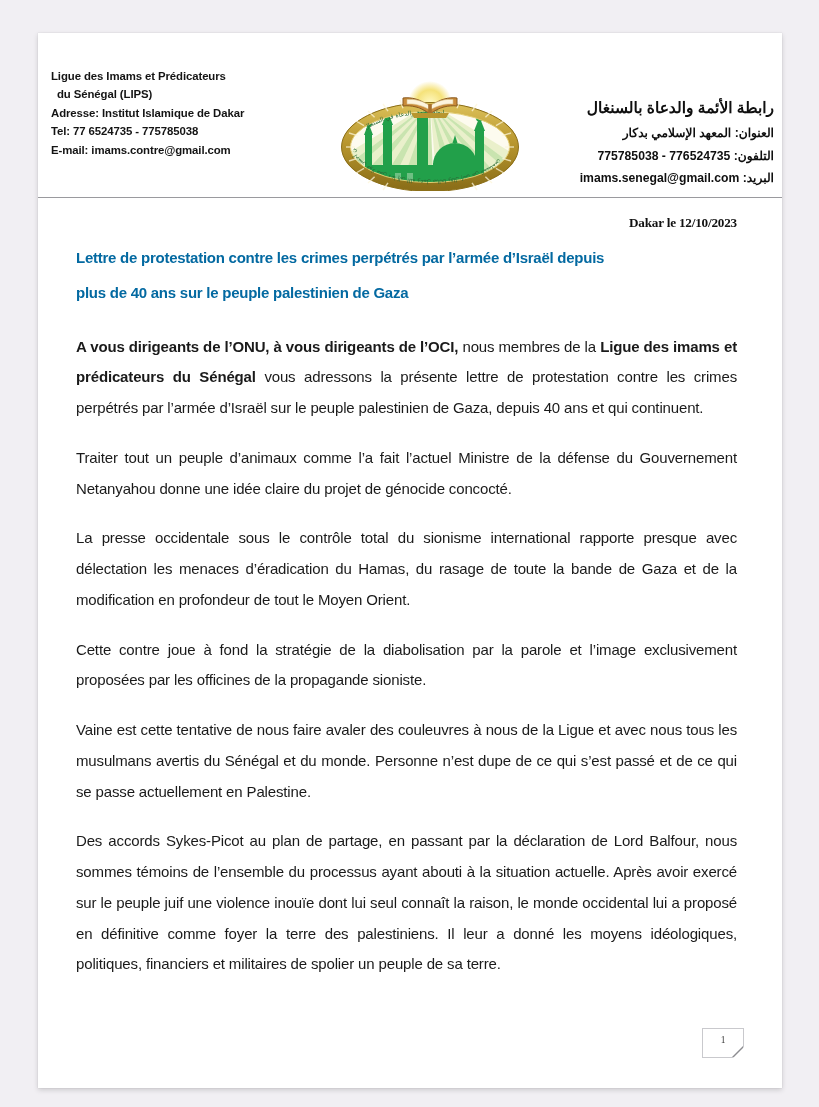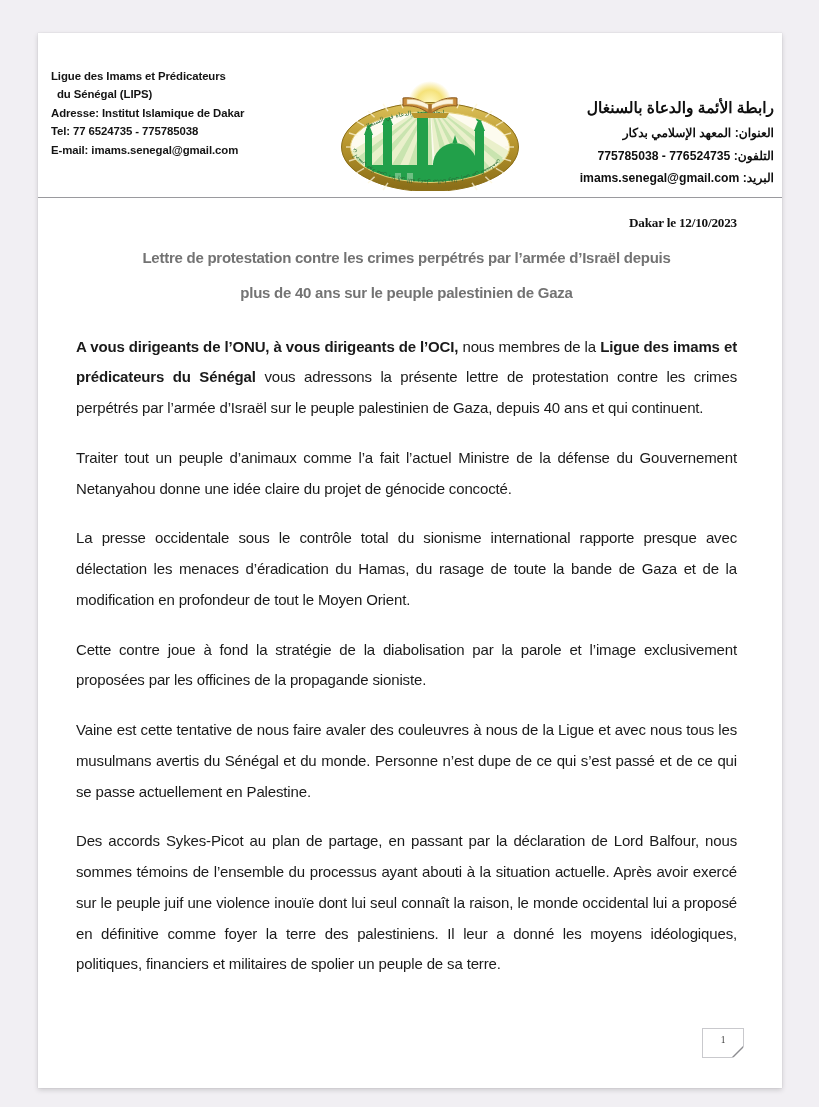--- a/index.html
+++ b/index.html
@@ -104,24 +104,24 @@
     margin-top: 17px;
     text-align: right;
     font-family: "Liberation Serif", serif;
     font-size: 13.2px;
     font-weight: bold;
     color: #111;
     letter-spacing: -0.2px;
   }
   .doc-title {
     margin-top: 9px;
-    text-align: center;
+    text-align: left;
     font-size: 15px;
     font-weight: bold;
-    color: #737373;
+    color: #0369a1;
     line-height: 2.35;
     letter-spacing: -0.25px;
   }
   .para {
     margin-top: 19px;
     font-size: 15px;
     color: #1a1a1a;
     line-height: 2.05;
     text-align: justify;
     letter-spacing: -0.15px;
@@ -163,21 +163,21 @@
 
 <div class="page-sheet">
 
   <div class="letterhead">
 
     <div class="lh-left">
       <div>Ligue des Imams et Prédicateurs</div>
       <div class="indent">du Sénégal (LIPS)</div>
       <div>Adresse: Institut Islamique de Dakar</div>
       <div>Tel: 77 6524735 - 775785038</div>
-      <div>E-mail: imams.senegal@gmail.com</div>
+      <div>E-mail: imams.contre@gmail.com</div>
     </div>
 
     <div class="logo">
       <svg viewBox="0 0 210 118" xmlns="http://www.w3.org/2000/svg">
         <defs>
           <radialGradient id="sunGlow" cx="50%" cy="50%" r="50%">
             <stop offset="0%" stop-color="#fff9c4"></stop>
             <stop offset="60%" stop-color="#f5e27a"></stop>
             <stop offset="100%" stop-color="#f5e27a" stop-opacity="0"></stop>
           </radialGradient>

